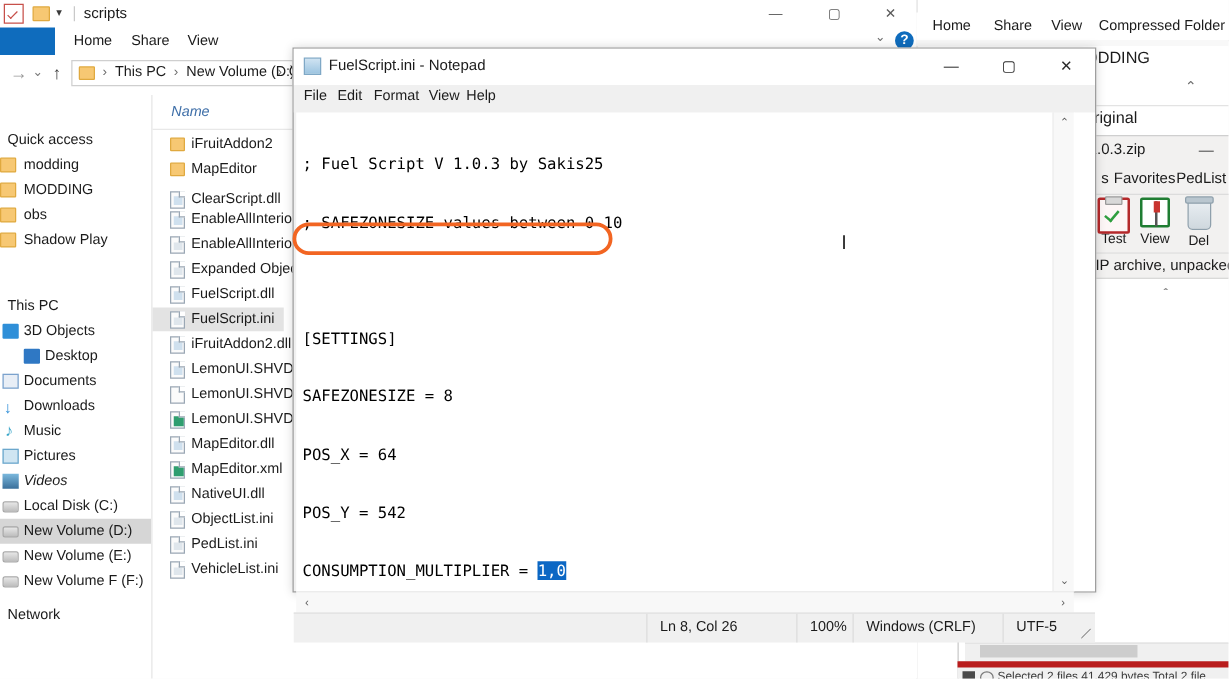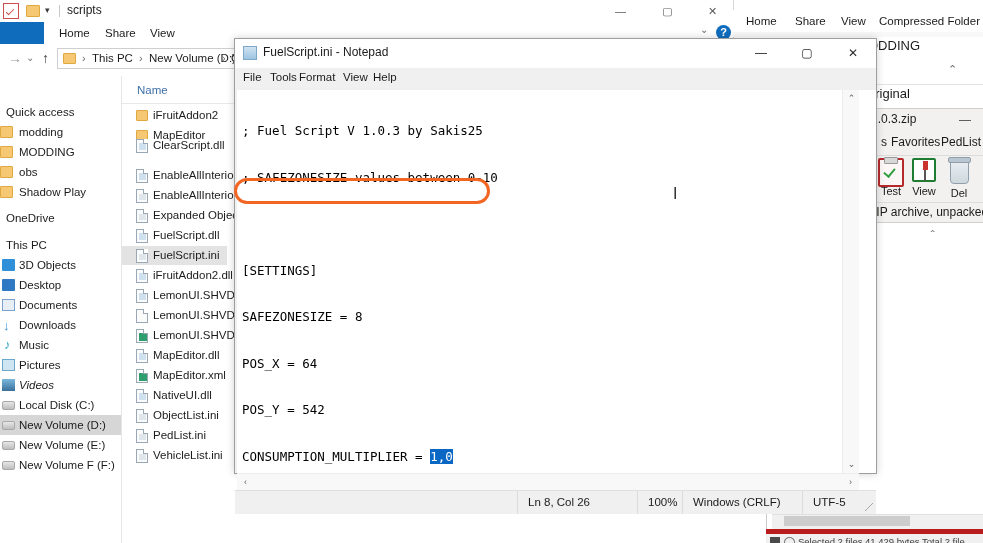--- a/index.html
+++ b/index.html
@@ -255,21 +255,21 @@
   .ic-vids { background: linear-gradient(#7bb8dd,#3a6f9a); }
   .ic-drive { background: linear-gradient(#e7e7e7,#bdbdbd); border: 1px solid #a8a8a8; border-radius: 2px; box-sizing:border-box; height: 9px; top: 6px;}
   .side-hdr { font-size: 11.5px; color: #1b1b1b; }
 
   
   #exp-filepane {
     position: absolute; left: 121px; top: 76px; width: 612px; height: 467px;
     background: #ffffff; border-left: 1px solid #e6e6e6;
   }
   #col-name {
-    position: absolute; left: 15px; top: 8px; font-size: 11.5px; color: #3f6fa8;
+    position: absolute; left: 15px; top: 8px; font-size: 11.5px; color: #3f6fa8; font-style: italic;
   }
   #col-divider {
     position: absolute; left: 0; top: 27px; width: 612px; height: 1px; background: #e8e8e8;
   }
   .file-row {
     position: absolute; left: 0; width: 105px; height: 19px;
     font-size: 11.5px; color: #1b1b1b; line-height: 19px; white-space: nowrap;
   }
   .file-row.sel { background: #e3e3e3; }
   .file-ico { position: absolute; left: 14px; top: 3px; width: 12px; height: 14px; }
@@ -512,31 +512,28 @@
         <span class="side-label" style="left:19px;">MODDING</span>
       </div>
       <div class="side-item" style="top:74px;">
         <span class="side-ico ic-folder" style="left:0px;"></span>
         <span class="side-label" style="left:19px;">obs</span>
       </div>
       <div class="side-item" style="top:94px;">
         <span class="side-ico ic-folder" style="left:0px;"></span>
         <span class="side-label" style="left:19px;">Shadow Play</span>
       </div>
-      <div class="side-item" style="top:120px;">
-        <span class="side-label side-hdr" style="left:6px;">OneDrive</span>
-      </div>
       <div class="side-item" style="top:147px;">
         <span class="side-label side-hdr" style="left:6px;">This PC</span>
       </div>
       <div class="side-item" style="top:167px;text-decoration:underline;">
         <span class="side-ico ic-3d" style="left:2px;"></span>
         <span class="side-label" style="left:19px;">3D Objects</span>
       </div>
-      <div class="side-item" style="top:187px;">
+      <div class="side-item" style="top:187px;margin-left:17px;">
         <span class="side-ico ic-desktop" style="left:2px;"></span>
         <span class="side-label" style="left:19px;">Desktop</span>
       </div>
       <div class="side-item" style="top:207px;">
         <span class="side-ico ic-docs" style="left:2px;"></span>
         <span class="side-label" style="left:19px;">Documents</span>
       </div>
       <div class="side-item" style="top:227px;">
         <span class="side-ico ic-dl" style="left:2px;"></span>
         <span class="side-label" style="left:19px;">Downloads</span>
@@ -562,35 +559,38 @@
         <span class="side-label" style="left:19px;">New Volume (D:)</span>
       </div>
       <div class="side-item" style="top:347px;">
         <span class="side-ico ic-drive" style="left:2px;"></span>
         <span class="side-label" style="left:19px;">New Volume (E:)</span>
       </div>
       <div class="side-item" style="top:367px;">
         <span class="side-ico ic-drive" style="left:2px;"></span>
         <span class="side-label" style="left:19px;">New Volume F (F:)</span>
       </div>
+      <div class="side-item" style="top:394px;">
+        <span class="side-label side-hdr" style="left:6px;">Network</span>
+      </div>
     </div>
 
     <div id="exp-filepane">
       <div id="col-name">Name</div>
       <div id="col-divider"></div>
 
       <div class="file-row" style="top:30px;">
         <span class="file-ico fi-folder"></span>
         <span class="file-name">iFruitAddon2</span>
         </div>
       <div class="file-row" style="top:50px;">
         <span class="file-ico fi-folder"></span>
         <span class="file-name">MapEditor</span>
         </div>
-      <div class="file-row" style="top:60px;">
+      <div class="file-row" style="top:74px;">
         <span class="file-ico fi-doc dll"></span>
         <span class="file-name">ClearScript.dll</span>
         </div>
       <div class="file-row" style="top:90px;">
         <span class="file-ico fi-doc dll"></span>
         <span class="file-name">EnableAllInteriors.d</span>
         </div>
       <div class="file-row" style="top:110px;">
         <span class="file-ico fi-doc ini"></span>
         <span class="file-name">EnableAllInteriors.i</span>
@@ -655,21 +655,21 @@
     <div id="np-titlebar">
       <span id="np-icon"></span>
       <span id="np-title">FuelScript.ini - Notepad</span>
       <span class="np-wbtn" style="left:503px;">—</span>
       <span class="np-wbtn" style="left:549px;">▢</span>
       <span class="np-wbtn" style="left:595px;">✕</span>
     </div>
 
     <div id="np-menubar">
       <span class="np-menu" style="left:8px;">File</span>
-      <span class="np-menu" style="left:35px;">Tools</span>
+      <span class="np-menu" style="left:35px;">Edit</span>
       <span class="np-menu" style="left:64px;">Format</span>
       <span class="np-menu" style="left:108px;">View</span>
       <span class="np-menu" style="left:138px;">Help</span>
     </div>
 
     <div id="np-textarea">
       <div class="np-line">; Fuel Script V 1.0.3 by Sakis25</div>
       <div class="np-line">; SAFEZONESIZE values between 0-10</div>
       <div class="np-line">&nbsp;</div>
       <div class="np-line">[SETTINGS]</div>

